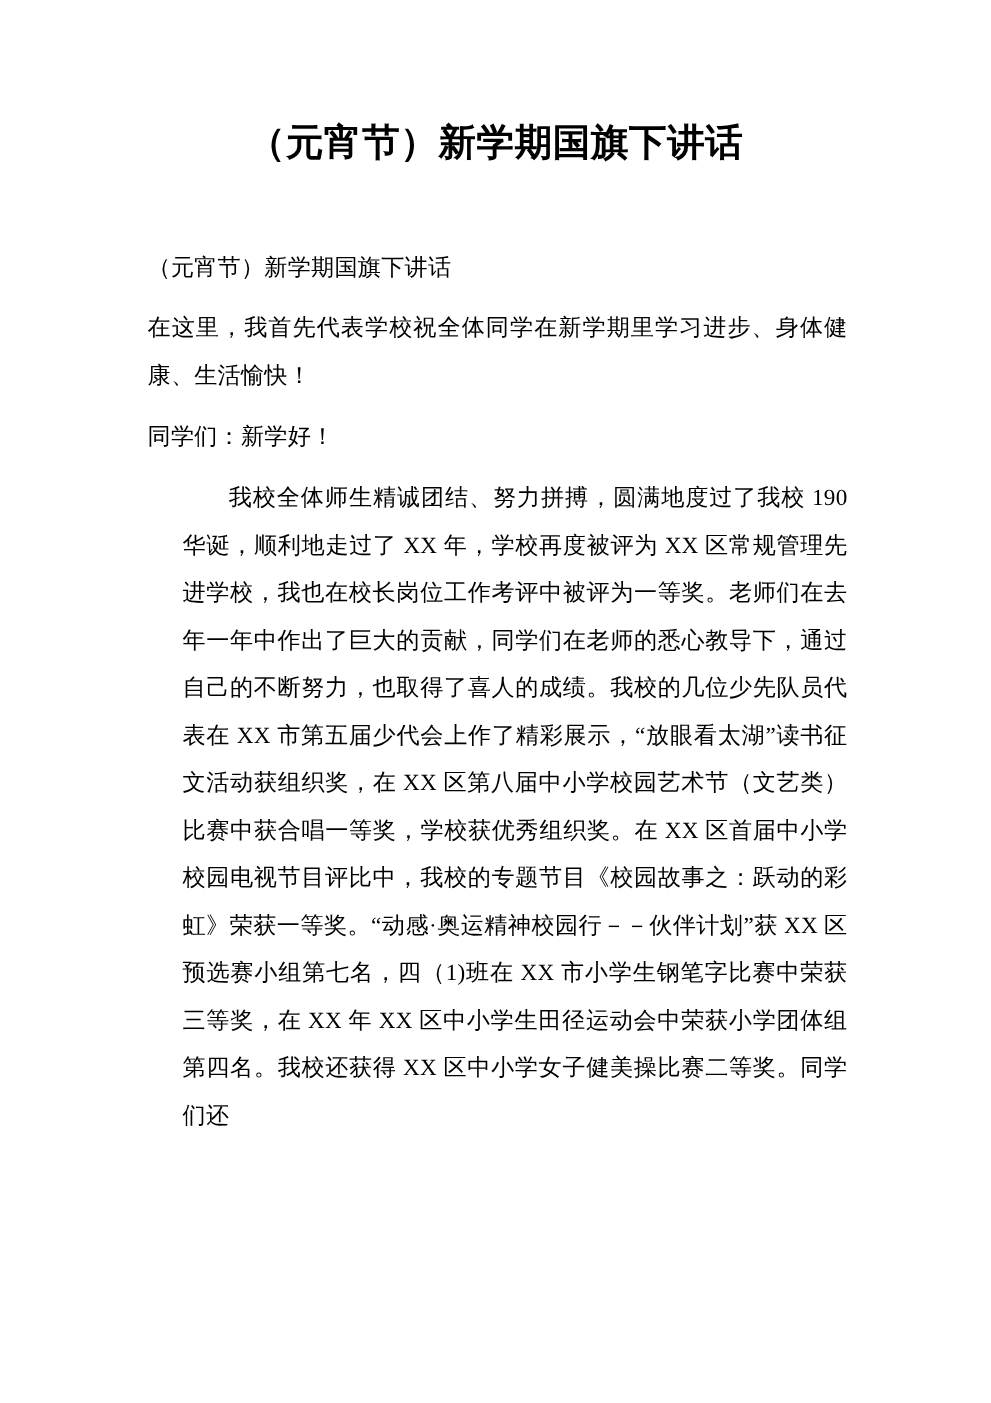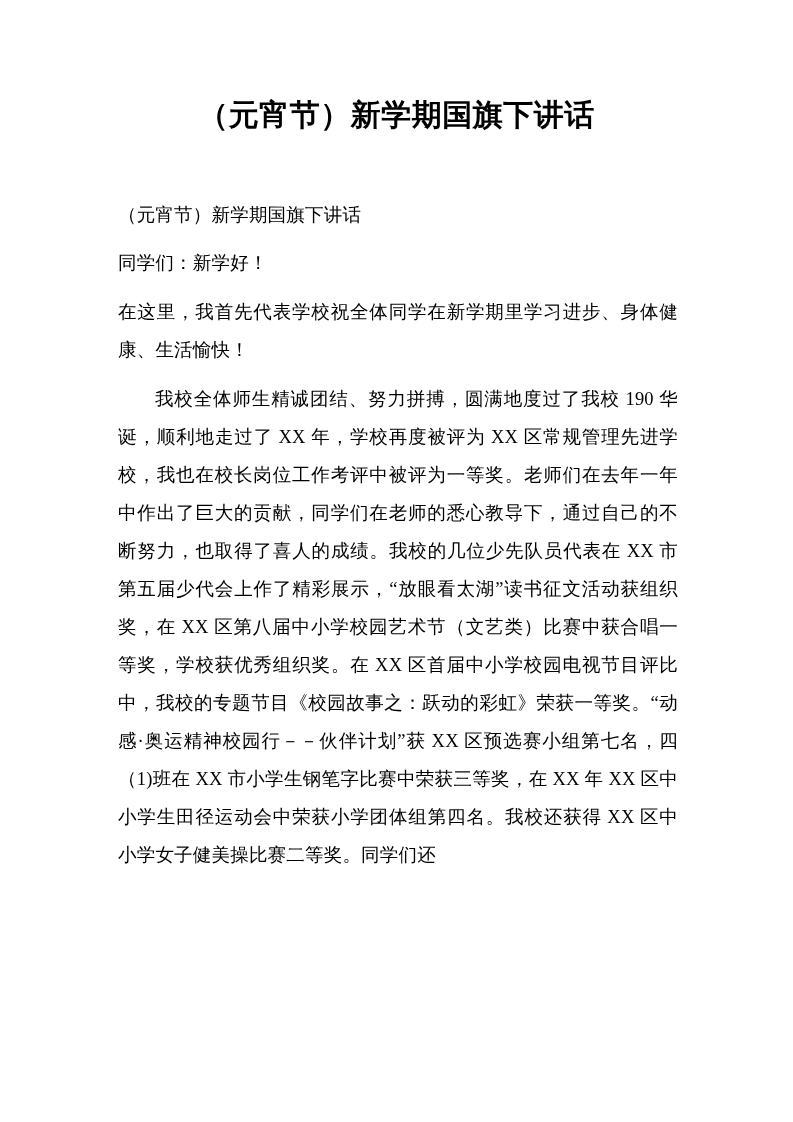--- a/index.html
+++ b/index.html
@@ -45,32 +45,33 @@
   .para {
     margin: 0 0 11px 0;
     font-size: 18.5px;
     line-height: 38px;
     text-align: justify;
     text-justify: inter-ideograph;
     letter-spacing: 0.2px;
   }
   .para.indent {
     text-indent: 2em;
+    margin-left: 28px;
   }
   .para-lead {
     margin-bottom: 10px;
   }
 </style>
 </head>
 <body>
 
 <div class="page">
 
   <h1 class="doc-title">（元宵节）新学期国旗下讲话</h1>
 
   <div class="body-block">
     <p class="para para-lead">（元宵节）新学期国旗下讲话</p>
+    <p class="para">在这里，我首先代表学校祝全体同学在新学期里学习进步、身体健康、生活愉快！</p>
     <p class="para">同学们：新学好！</p>
-    <p class="para">在这里，我首先代表学校祝全体同学在新学期里学习进步、身体健康、生活愉快！</p>
     <p class="para indent">我校全体师生精诚团结、努力拼搏，圆满地度过了我校 190 华诞，顺利地走过了 XX 年，学校再度被评为 XX 区常规管理先进学校，我也在校长岗位工作考评中被评为一等奖。老师们在去年一年中作出了巨大的贡献，同学们在老师的悉心教导下，通过自己的不断努力，也取得了喜人的成绩。我校的几位少先队员代表在 XX 市第五届少代会上作了精彩展示，“放眼看太湖”读书征文活动获组织奖，在 XX 区第八届中小学校园艺术节（文艺类）比赛中获合唱一等奖，学校获优秀组织奖。在 XX 区首届中小学校园电视节目评比中，我校的专题节目《校园故事之：跃动的彩虹》荣获一等奖。“动感·奥运精神校园行－－伙伴计划”获 XX 区预选赛小组第七名，四（1)班在 XX 市小学生钢笔字比赛中荣获三等奖，在 XX 年 XX 区中小学生田径运动会中荣获小学团体组第四名。我校还获得 XX 区中小学女子健美操比赛二等奖。同学们还</p>
   </div>
 
 </div>
 
 </body></html>

